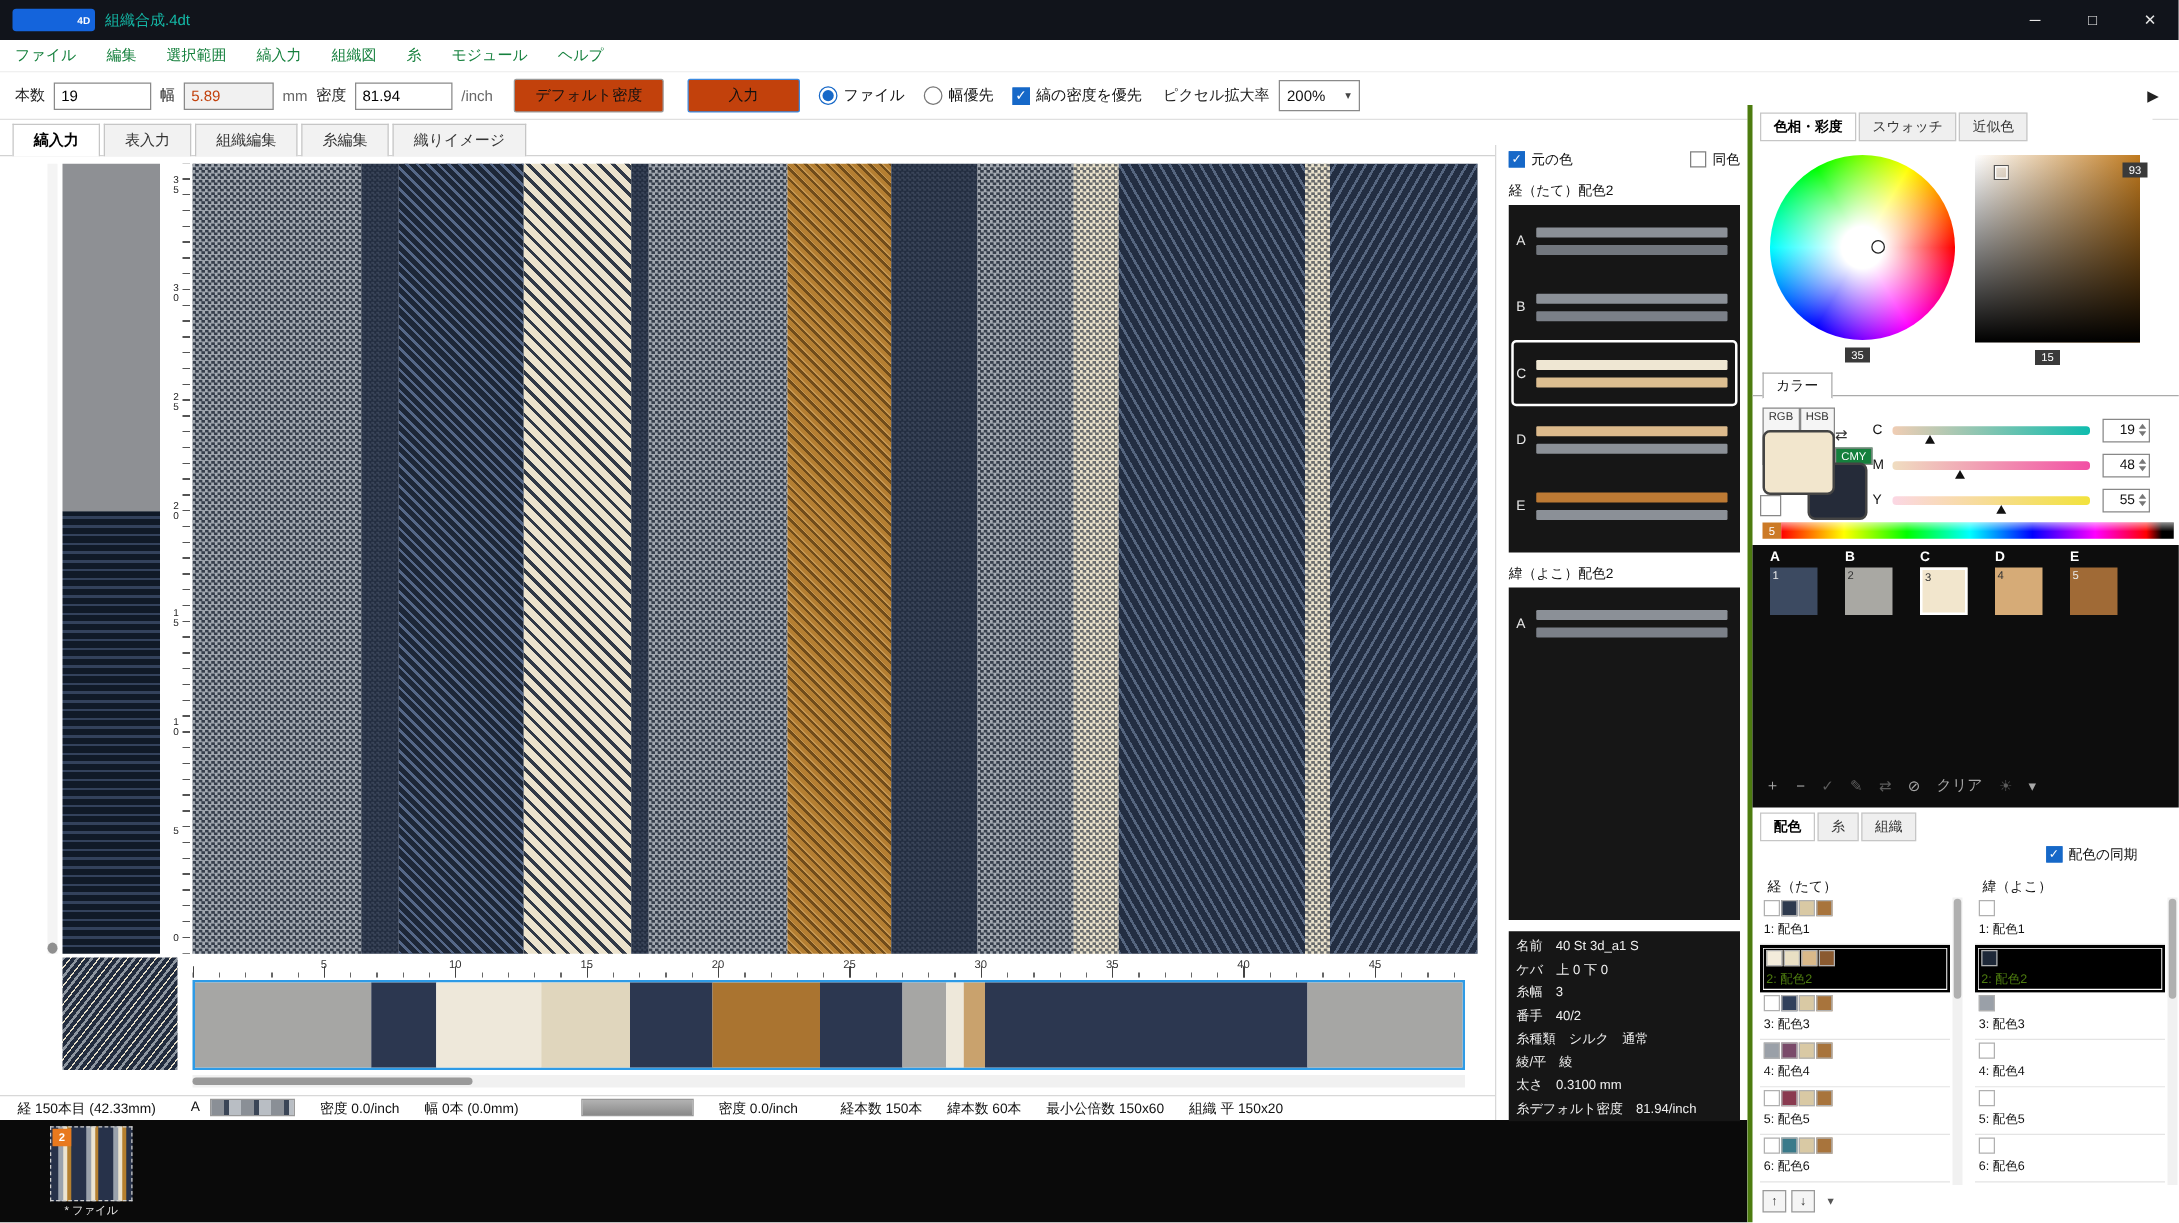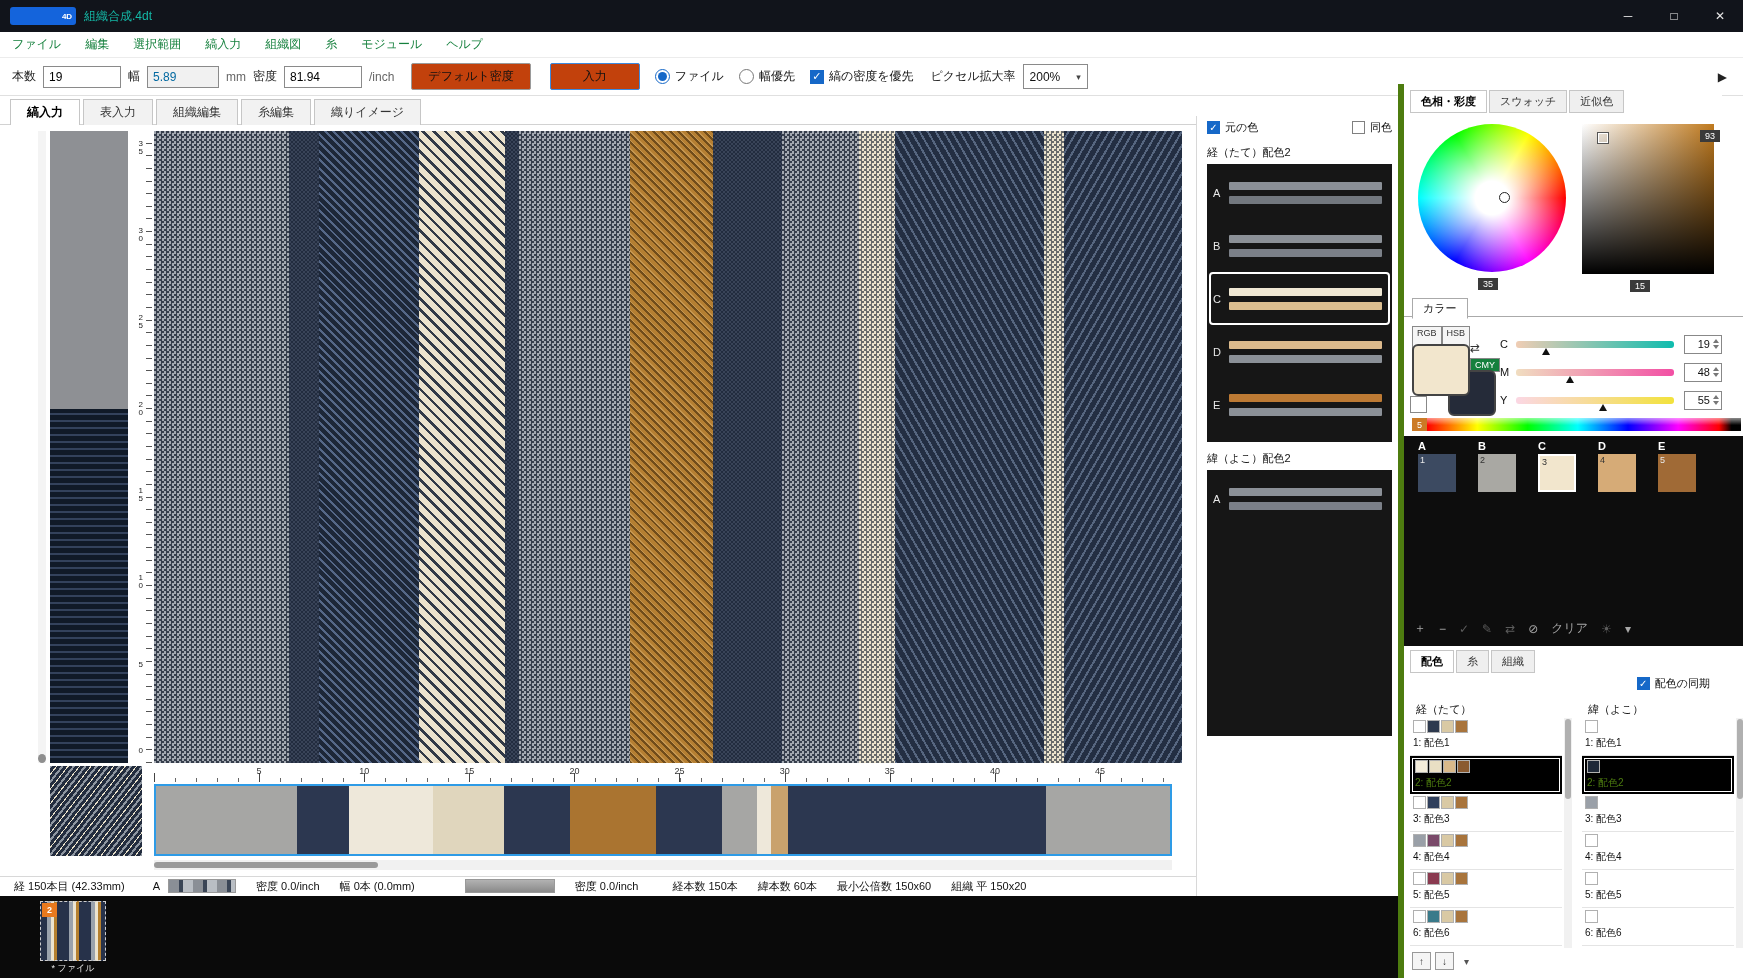--- a/index.html
+++ b/index.html
@@ -20,21 +20,21 @@
            gap:24px;padding-left:12px;border-bottom:1px solid #ececec;box-sizing:border-box;}
   .menu-item{color:#15803d;}
 
   
   #toolbar{left:0;top:58px;width:1743px;height:38px;background:#fff;display:flex;align-items:center;
            gap:7px;padding-left:12px;border-bottom:1px solid #e0e0e0;box-sizing:border-box;}
   .tb-label{color:#222;}
   .tb-unit{color:#666;}
   #toolbar input{height:22px;border:1px solid #8a8a8a;font-size:12px;padding:0 5px;box-sizing:border-box;
                  font-family:"Liberation Sans",sans-serif;}
-  input.dim{background:#f1f1f1;color:#0369a1;border-color:#c8c8c8;}
+  input.dim{background:#f1f1f1;color:#c2410c;border-color:#c8c8c8;}
   .tb-btn{height:25px;border:1px solid #9a9a9a;background:#c2410c;border-radius:2px;
           display:flex;align-items:center;padding:0 16px;}
   .tb-btn.primary{border-color:#3c8ae0;}
   .ctl{display:flex;align-items:center;margin-left:8px;}
   .radio{width:13px;height:13px;border-radius:50%;border:1px solid #777;background:#fff;margin-right:5px;position:relative;flex:none;}
   .radio.on{border-color:#1668c8;}
   .radio.on::after{content:"";position:absolute;inset:2px;border-radius:50%;background:#1668c8;}
   .cb{width:14px;height:14px;border:1px solid #808080;background:#fff;margin-right:5px;flex:none;
       display:inline-flex;align-items:center;justify-content:center;font-size:11px;color:transparent;box-sizing:border-box;}
   .cb.on{background:#1668c8;border-color:#1668c8;color:#fff;}
@@ -123,21 +123,21 @@
   #weft-box{height:262px;}
   .crow{height:53px;display:flex;align-items:center;border-radius:4px;}
   .crow.sel{outline:2px solid #fff;outline-offset:-2px;}
   .crow-letter{width:16px;padding-left:4px;color:#e8e8e8;font-size:11px;flex:none;}
   .crow-bars{flex:1;margin-right:8px;display:flex;flex-direction:column;gap:6px;}
   .bar{height:8px;border-radius:1px;}
   #thread-info{margin-top:9px;height:152px;background:#161616;color:#f0f0f0;font-size:10.5px;
                line-height:18.5px;padding:3px 6px;box-sizing:border-box;white-space:pre;}
 
   
-  #right-panel{left:1398px;top:84px;width:324px;height:894px;background:#fff;border-left:6px solid #4d7c0f;box-sizing:border-box;}
+  #right-panel{left:1398px;top:84px;width:324px;height:894px;background:#fff;border-left:4px solid #4d7c0f;box-sizing:border-box;}
   #rp-tabs{position:absolute;left:6px;top:6px;display:flex;}
   .rtab{padding:3px 10px;font-size:11px;background:#efefef;border:1px solid #c6c6c6;margin-right:2px;color:#333;}
   .rtab.active{background:#fff;font-weight:bold;color:#000;}
   #wheel{position:absolute;left:14px;top:40px;width:148px;height:148px;border-radius:50%;
     background:radial-gradient(circle,#fff 0 16%,rgba(255,255,255,0) 70%),
                conic-gradient(from 90deg,#f00,#f0f,#00f,#0ff,#0f0,#ff0,#f00);}
   #wheel-marker{position:absolute;left:55%;top:46%;width:9px;height:9px;border:1.5px solid #222;border-radius:50%;}
   #sv-square{position:absolute;left:178px;top:40px;width:132px;height:150px;
     background-image:linear-gradient(to bottom,rgba(0,0,0,0),#000),linear-gradient(to right,#fff,#c07a1e);}
   #sv-marker{position:absolute;left:16px;top:9px;width:8px;height:8px;border:1.5px solid #fff;box-shadow:0 0 0 1px #555;}
@@ -418,20 +418,21 @@
   <div class="sec-title">緯（よこ）配色2</div>
   <div id="weft-box" class="cw-box">
       <div class="crow">
         <span class="crow-letter">A</span>
         <div class="crow-bars">
           <div class="bar" style="background: rgb(139, 144, 151);"></div>
           <div class="bar" style="background: rgb(123, 128, 136);"></div>
         </div>
       </div>
     </div>
+  <div id="thread-info"><div class="info-line">名前　40 St 3d_a1 S</div><div class="info-line">ケバ　上 0 下 0</div><div class="info-line">糸幅　3</div><div class="info-line">番手　40/2</div><div class="info-line">糸種類　シルク　通常</div><div class="info-line">綾/平　綾</div><div class="info-line">太さ　0.3100 mm</div><div class="info-line">糸デフォルト密度　81.94/inch</div></div>
 </div>
 
 <div id="right-panel" class="abs">
   <div id="rp-tabs">
       <div class="rtab active">色相・彩度</div>
       <div class="rtab">スウォッチ</div>
       <div class="rtab">近似色</div>
     </div>
   <div id="wheel">
     <div id="wheel-marker"></div>

